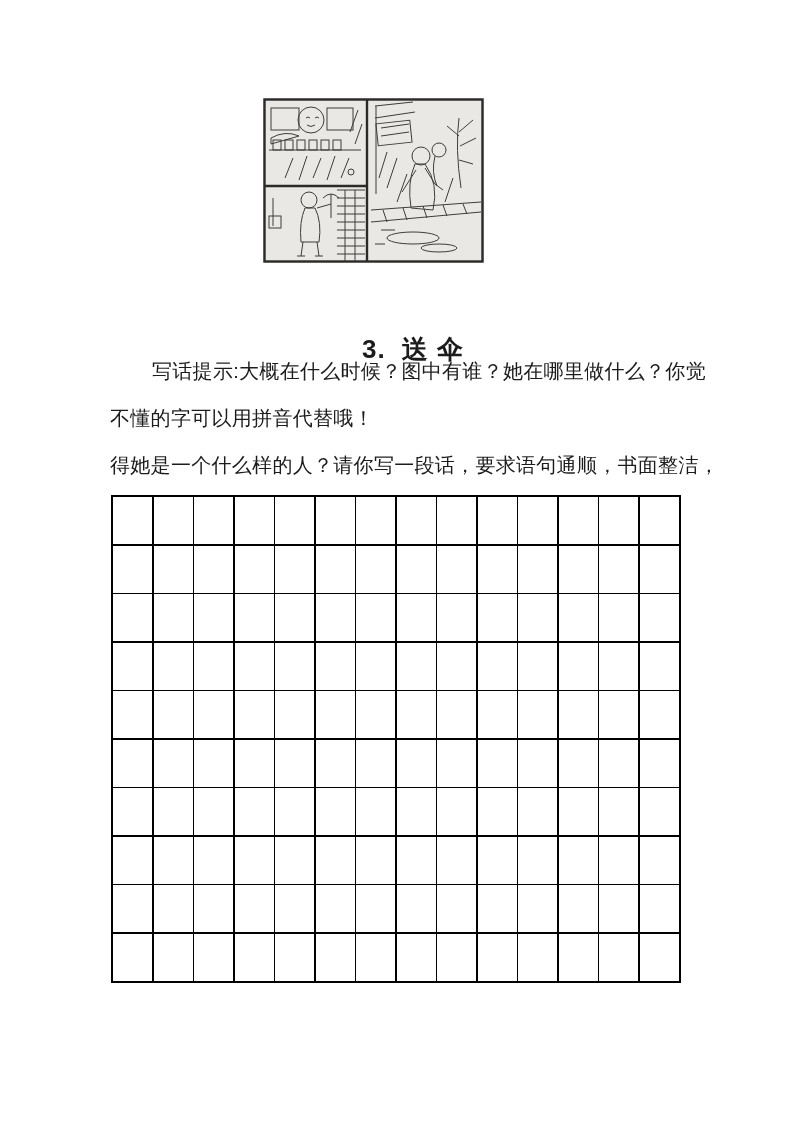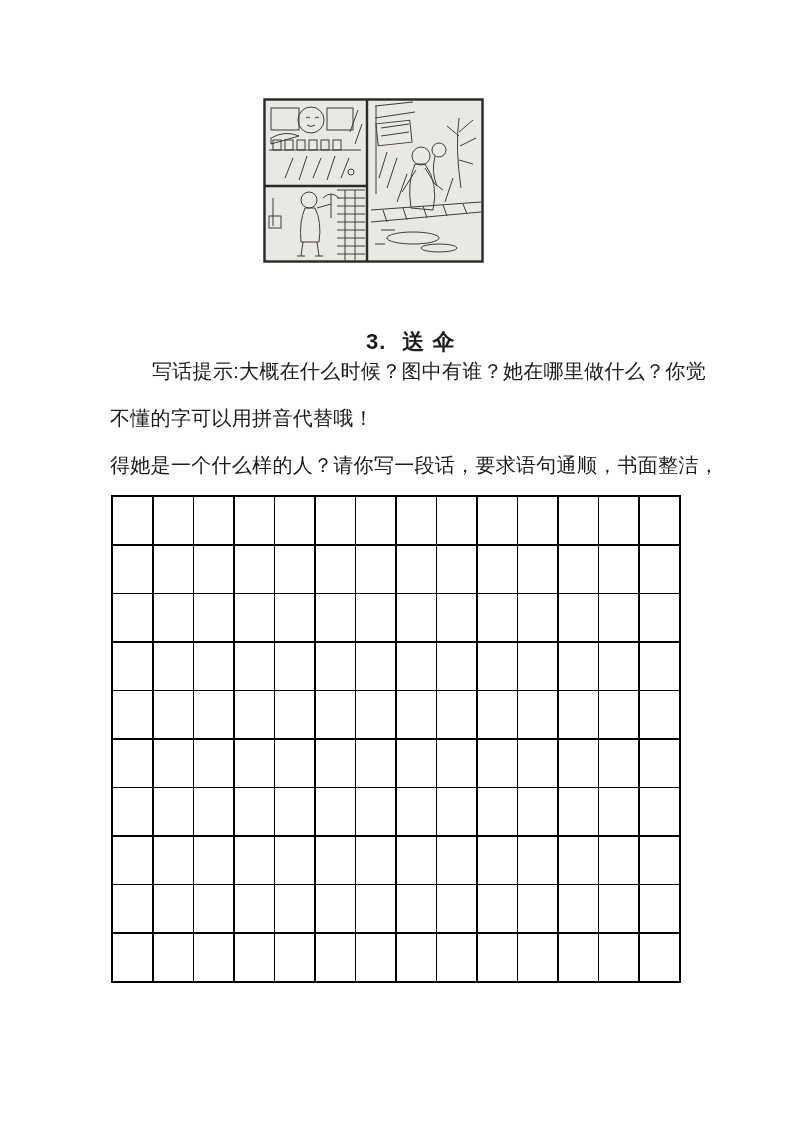--- a/index.html
+++ b/index.html
@@ -21,21 +21,21 @@
     width: 221px;
     height: 165px;
   }
   .illustration svg { display: block; width: 100%; height: 100%; }
   .title {
     position: absolute;
     left: 0;
     top: 301px;
     width: 100%;
     text-align: center;
-    font-size: 22px;
+    font-size: 26px;
     font-weight: bold;
     letter-spacing: 1px;
     white-space: pre;
   }
   .title .title-number { margin-right: 16px; }
   .prompt {
     position: absolute;
     left: 110px;
     top: 348px;
     width: 578px;

